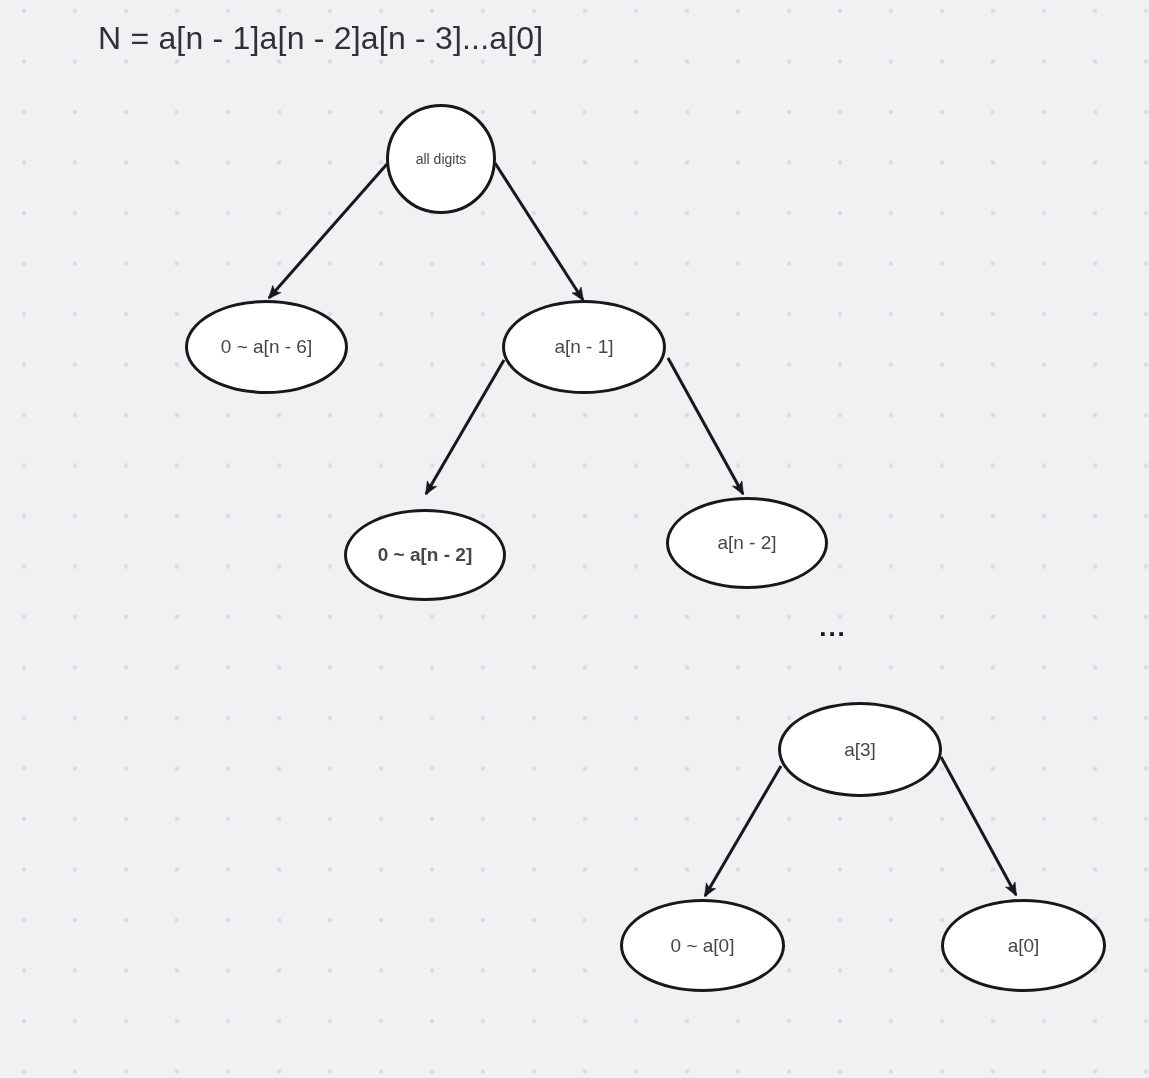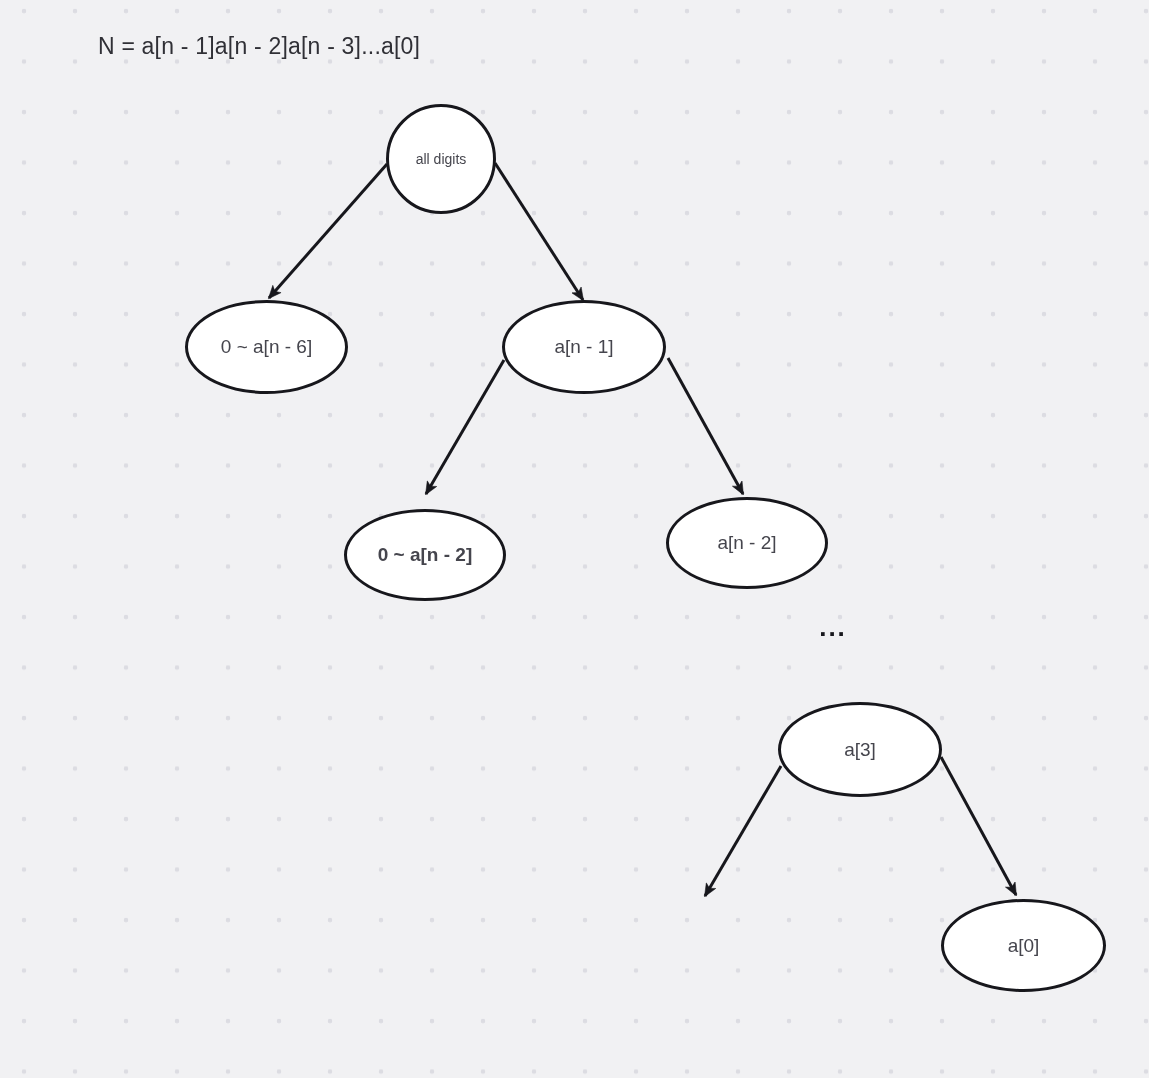--- a/index.html
+++ b/index.html
@@ -13,25 +13,24 @@
     height: 1078px;
     overflow: hidden;
     background-color: #f1f1f3;
     background-image: radial-gradient(circle at 24px 11px, #dcdce2 2px, transparent 2.6px);
     background-size: 51px 50.5px;
   }
   .title {
     position: absolute;
     left: 98px;
     top: 20px;
-    font-size: 23px;
+    font-size: 32px;
     color: #303036;
     letter-spacing: 0.2px;
     white-space: nowrap;
-    margin-top: 13px;
   }
   .edges-layer {
     position: absolute;
     left: 0;
     top: 0;
     width: 1149px;
     height: 1078px;
   }
   .edge {
     stroke: #17171c;
@@ -110,18 +109,21 @@
   <div class="node" style="left:666px; top:497px; width:162px; height:92px;">
     <span class="node-label">a[n - 2]</span>
   </div>
 
   <div class="ellipsis">...</div>
 
   <div class="node" style="left:778px; top:702px; width:164px; height:95px;">
     <span class="node-label">a[3]</span>
   </div>
 
+  <div class="node" style="left:620px; top:899px; width:165px; height:93px;">
+    <span class="node-label">0 ~ a[0]</span>
+  </div>
 
   <div class="node" style="left:941px; top:899px; width:165px; height:93px;">
     <span class="node-label">a[0]</span>
   </div>
 
 </div>
 
 </body></html>

